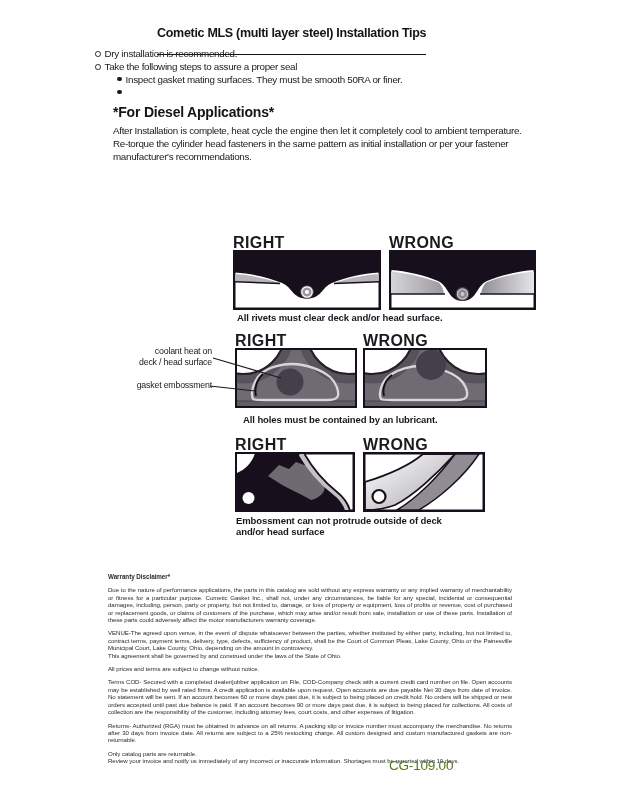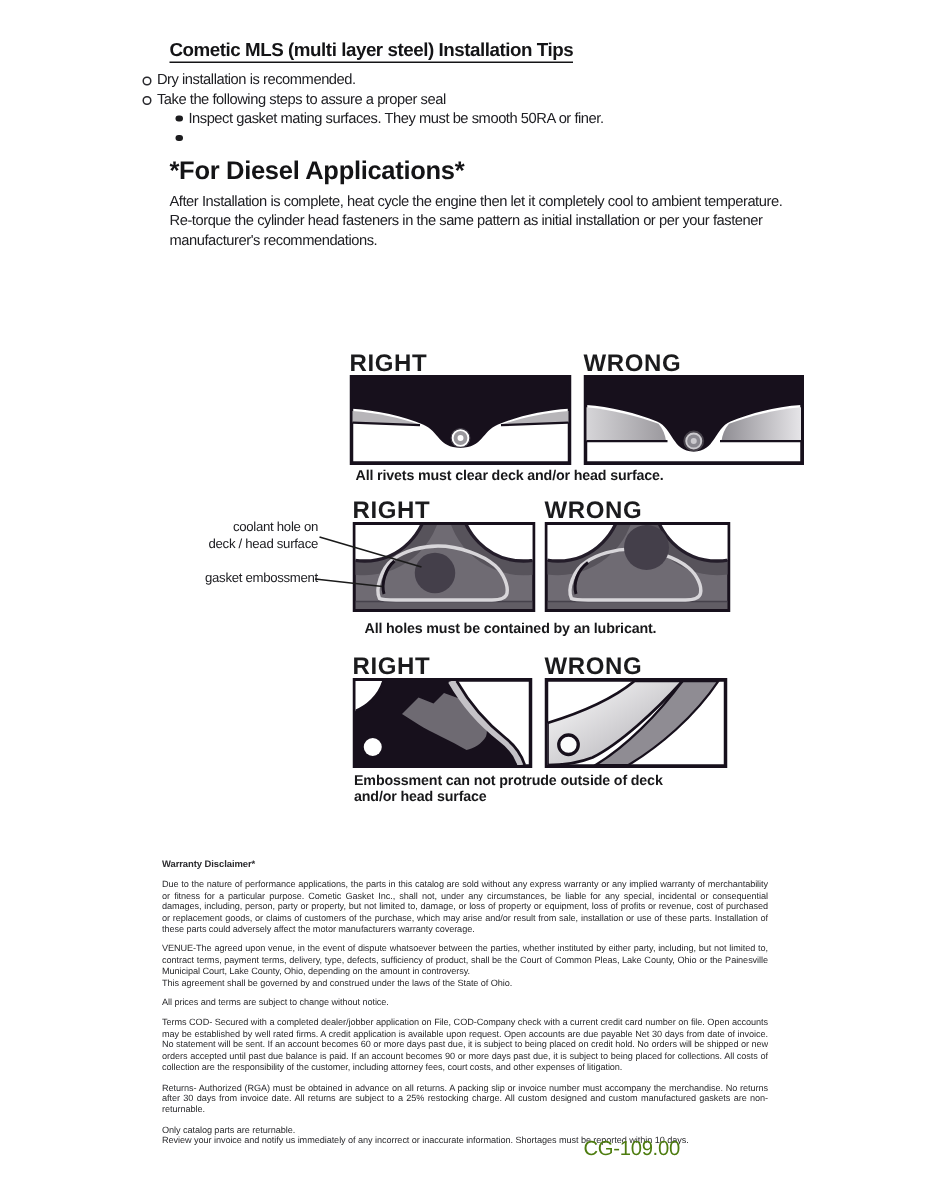--- a/index.html
+++ b/index.html
@@ -2,27 +2,27 @@
 <html><head>
 <meta charset="utf-8">
 <style>
   html,body{margin:0;padding:0;background:#ffffff;}
   body{width:618px;height:800px;font-family:"Liberation Sans","DejaVu Sans",sans-serif;color:#1c1c1e;}
   .page{position:relative;width:618px;height:800px;background:#fff;overflow:hidden;}
 
   
   .content{padding:26px 70px 0 95px;}
   .title{margin:0 0 7px 18px;font-size:12.5px;font-weight:bold;letter-spacing:-0.3px;color:#141416;}
-  .title span{border-bottom:1.6px solid #141416;padding-bottom:1px;}
+  .title span{border-bottom:1.6px solid #141416;padding-bottom:14px;margin-left:44px;}
   .body-txt{font-size:9.8px;letter-spacing:-0.3px;line-height:13px;color:#202024;}
   .bullet-row{display:flex;align-items:flex-start;}
   .b-o{flex:0 0 auto;width:3.6px;height:3.6px;border:1.1px solid #2a2a2e;border-radius:50%;margin:4px 4px 0 0;}
   .b-f{flex:0 0 auto;width:4.6px;height:4.6px;background:#1c1c1e;border-radius:50%;margin:3.6px 4px 0 0;}
   .sub{margin-left:22px;}
-  .diesel-h{margin:10px 0 4px 18px;font-size:17px;font-weight:bold;letter-spacing:-0.2px;color:#141416;}
+  .diesel-h{margin:10px 0 4px 18px;font-size:14px;font-weight:bold;letter-spacing:-0.2px;color:#141416;}
   .para{margin:0 0 7px 18px;width:414px;}
   .note{margin:6px 0 0 18px;width:420px;}
 
   
   .figures{position:absolute;top:234px;left:0;width:618px;height:310px;}
   .fig-label{position:absolute;font-size:16px;font-weight:600;letter-spacing:0.4px;color:#1b1b1d;text-align:left;}
   .fig-box{position:absolute;}
   .fig-box svg{display:block;}
   .fig-cap{position:absolute;font-size:9.5px;font-weight:bold;letter-spacing:-0.1px;line-height:10.5px;color:#18181a;}
   .side-label{position:absolute;left:55px;width:157px;text-align:right;font-size:8.8px;letter-spacing:-0.2px;line-height:10.5px;color:#202024;}
@@ -106,21 +106,21 @@
           <circle cx="73.5" cy="44" r="3.2" fill="none" stroke="#8a8890" stroke-width="2.4"></circle>
         </g>
       </svg>
     </div>
     <div class="fig-cap" style="top:79px;left:237px;">All rivets must clear deck and/or head surface.</div>
 
     <div class="fig-label" style="top:98px;left:235px;width:122px;">RIGHT</div>
     <div class="fig-label" style="top:98px;left:363px;width:124px;">WRONG</div>
 
     <div class="side-label" style="top:112px;">
-      <div>coolant hole on</div>
+      <div>coolant heat on</div>
       <div>deck / head surface</div>
     </div>
     <div class="side-label" style="top:146px;">gasket embossment</div>
 
     <div class="fig-box" style="top:114px;left:235px;">
       <svg width="122" height="60" viewBox="0 0 122 60">
         <defs>
             <clipPath id="c2r">
               <rect x="2" y="2" width="118" height="56"></rect>
             </clipPath>

